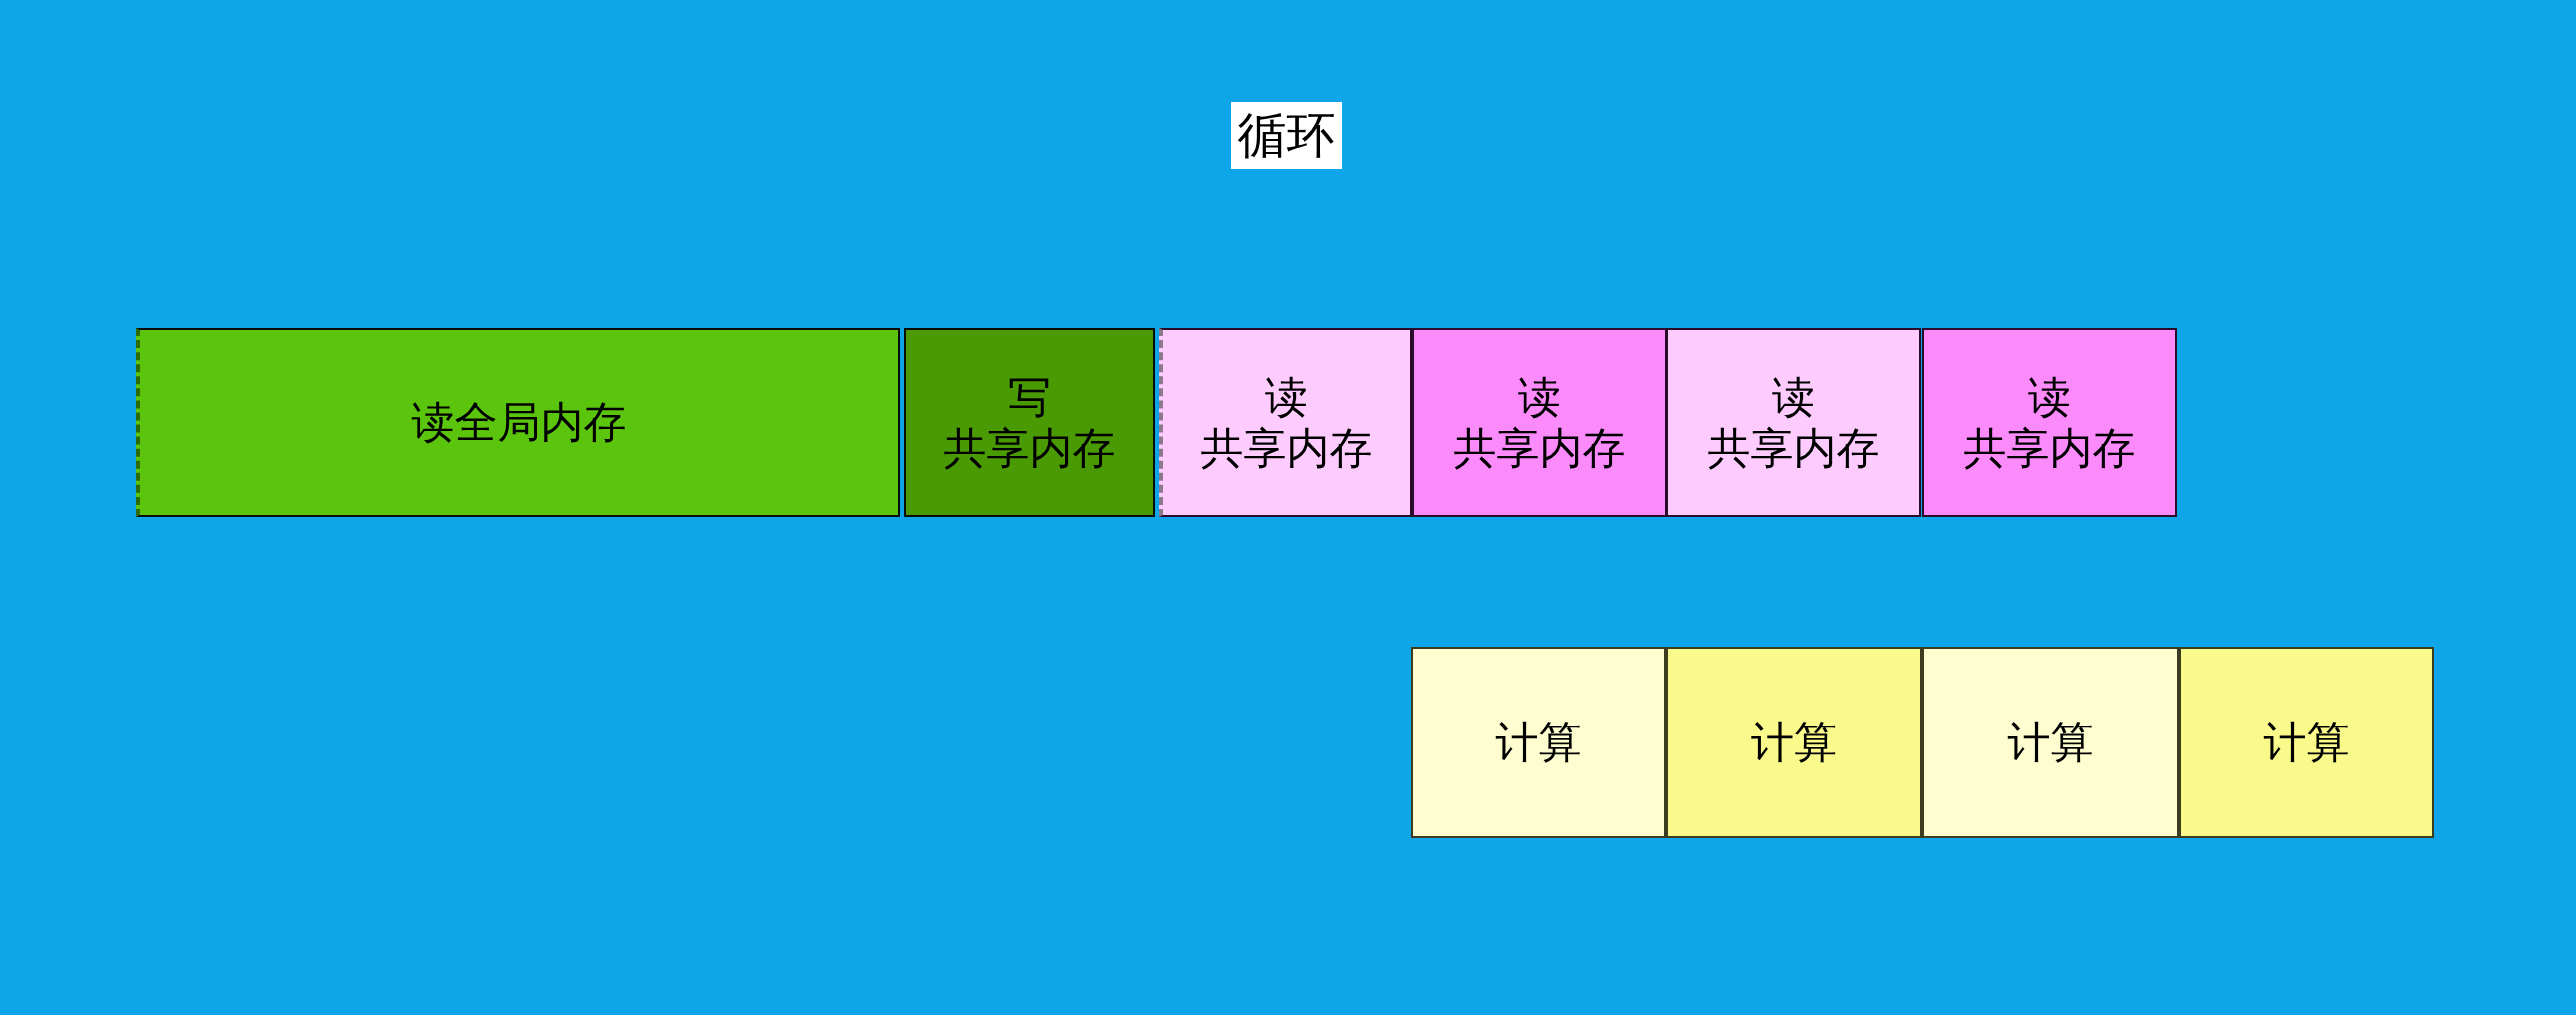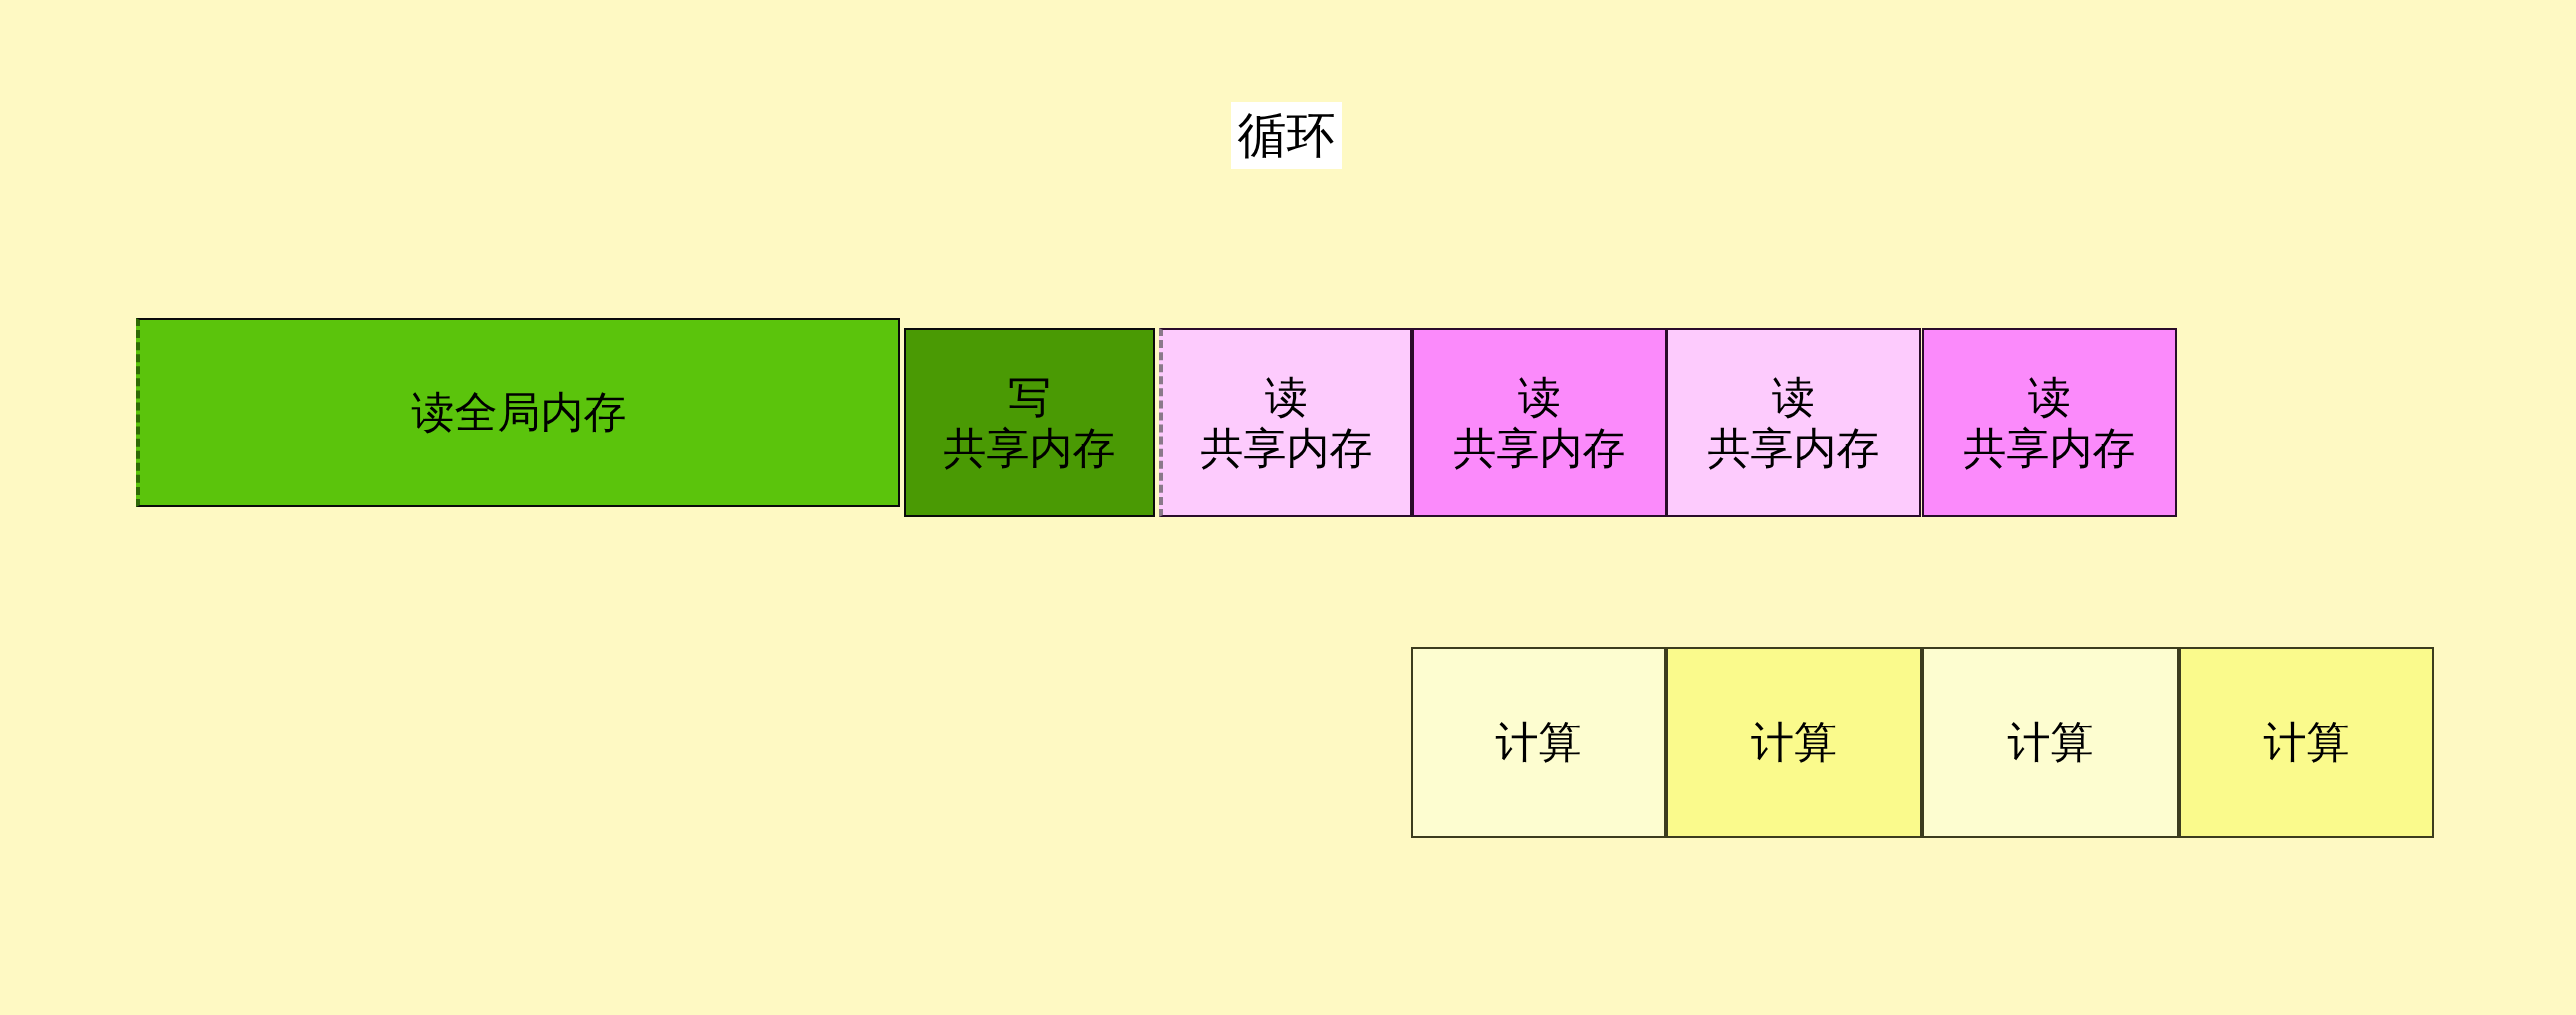--- a/index.html
+++ b/index.html
@@ -4,21 +4,21 @@
 <style>
   html, body {
     margin: 0;
     padding: 0;
     background: #000000;
   }
   #canvas {
     position: relative;
     width: 2576px;
     height: 1015px;
-    background: #fef9c3;
+    background: #0ea5e9;
     overflow: hidden;
     font-family: "Liberation Sans", "DejaVu Sans", sans-serif;
     color: #000000;
   }
   .box {
     position: absolute;
     box-sizing: border-box;
     display: flex;
     align-items: center;
     justify-content: center;
@@ -70,21 +70,21 @@
   
   .yellow-light {
     background: #fdfdd0;
     border: 2.4px solid #3c3c1e;
   }
   .yellow-bright {
     background: #fafa8c;
     border: 2.4px solid #3c3c1e;
   }
   
-  #mem-box-0 { left: 136px;  top: 318px; width: 764px; height: 189px; justify-content: center; }
+  #mem-box-0 { left: 136px;  top: 328px; width: 764px; height: 189px; justify-content: center; }
   #mem-box-1 { left: 904px; top: 328px; width: 251px; height: 189px; }
   #mem-box-2 { left: 1159px; top: 328px; width: 253px; height: 189px; }
   #mem-box-3 { left: 1412px; top: 328px; width: 255px; height: 189px; }
   #mem-box-4 { left: 1666px; top: 328px; width: 255px; height: 189px; }
   #mem-box-5 { left: 1922px; top: 328px; width: 255px; height: 189px; }
   
   #cmp-box-0 { left: 1411px; top: 647px; width: 255px; height: 191px; }
   #cmp-box-1 { left: 1666px; top: 647px; width: 256px; height: 191px; }
   #cmp-box-2 { left: 1922px; top: 647px; width: 257px; height: 191px; }
   #cmp-box-3 { left: 2179px; top: 647px; width: 255px; height: 191px; }

